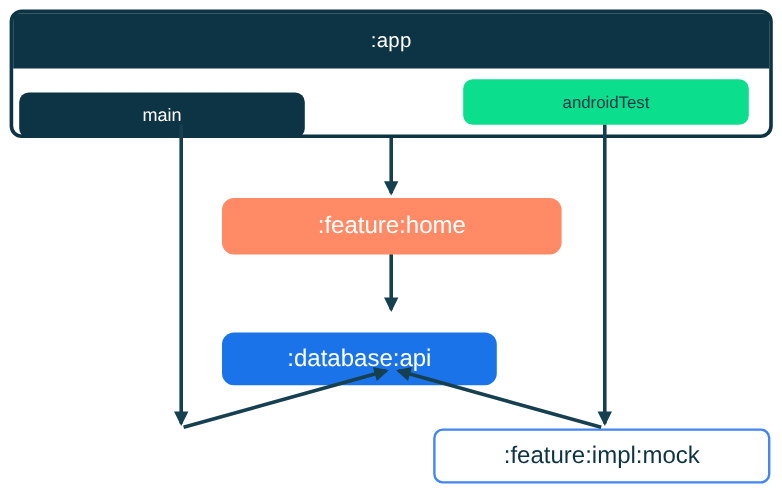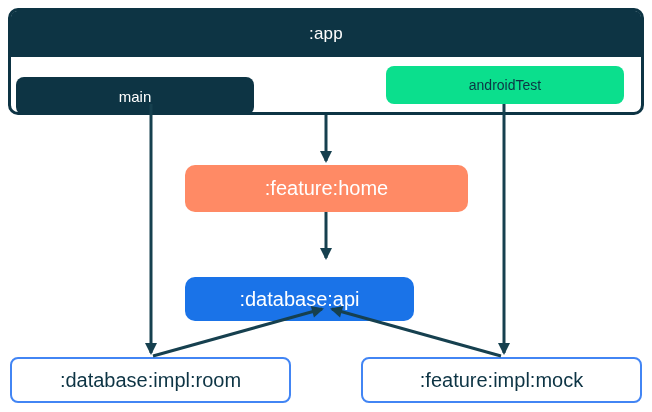--- a/index.html
+++ b/index.html
@@ -100,21 +100,20 @@
   </div>
 
   <div class="node node--main">main</div>
 
   <div class="node node--androidtest">androidTest</div>
 
   <div class="node node--feature-home">:feature:home</div>
 
   <div class="node node--database-api">:database:api</div>
 
-  <div class="node node--impl node--impl-room">:database:impl:room</div>
 
   <div class="node node--impl node--impl-mock">:feature:impl:mock</div>
 
   <svg class="edges-layer" viewBox="0 0 652 412" xmlns="http://www.w3.org/2000/svg">
     <defs>
       <marker id="arrowhead" markerUnits="userSpaceOnUse" markerWidth="16" markerHeight="16" refX="12" refY="8" orient="auto">
         <path class="arrowhead-path" d="M2,2 L14,8 L2,14 Z"></path>
       </marker>
     </defs>
     <g id="edge-group">

